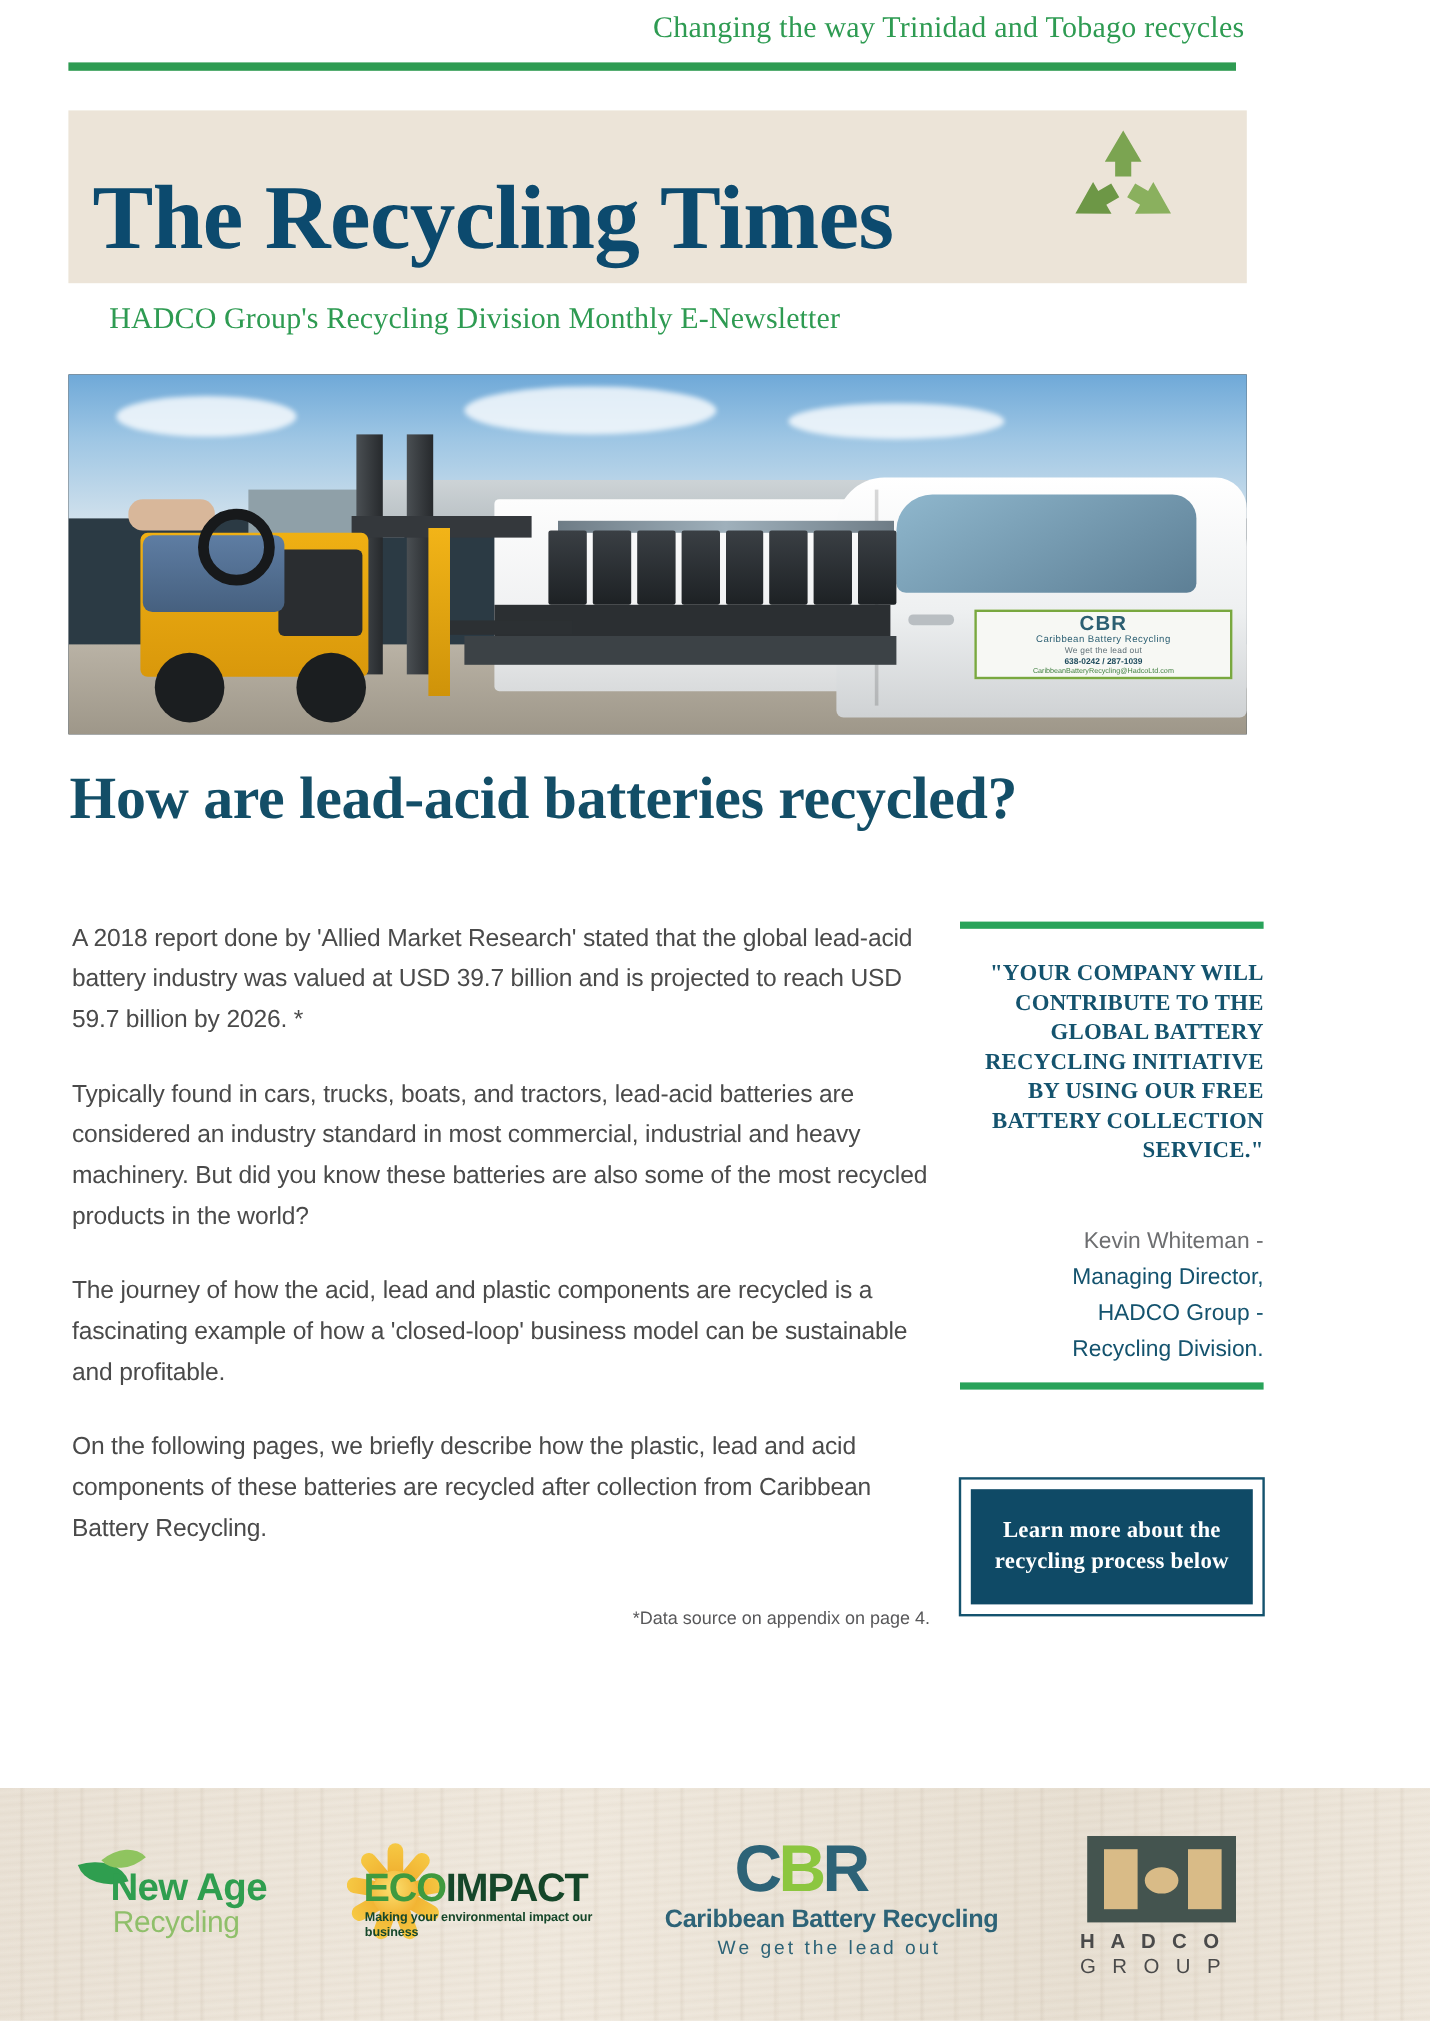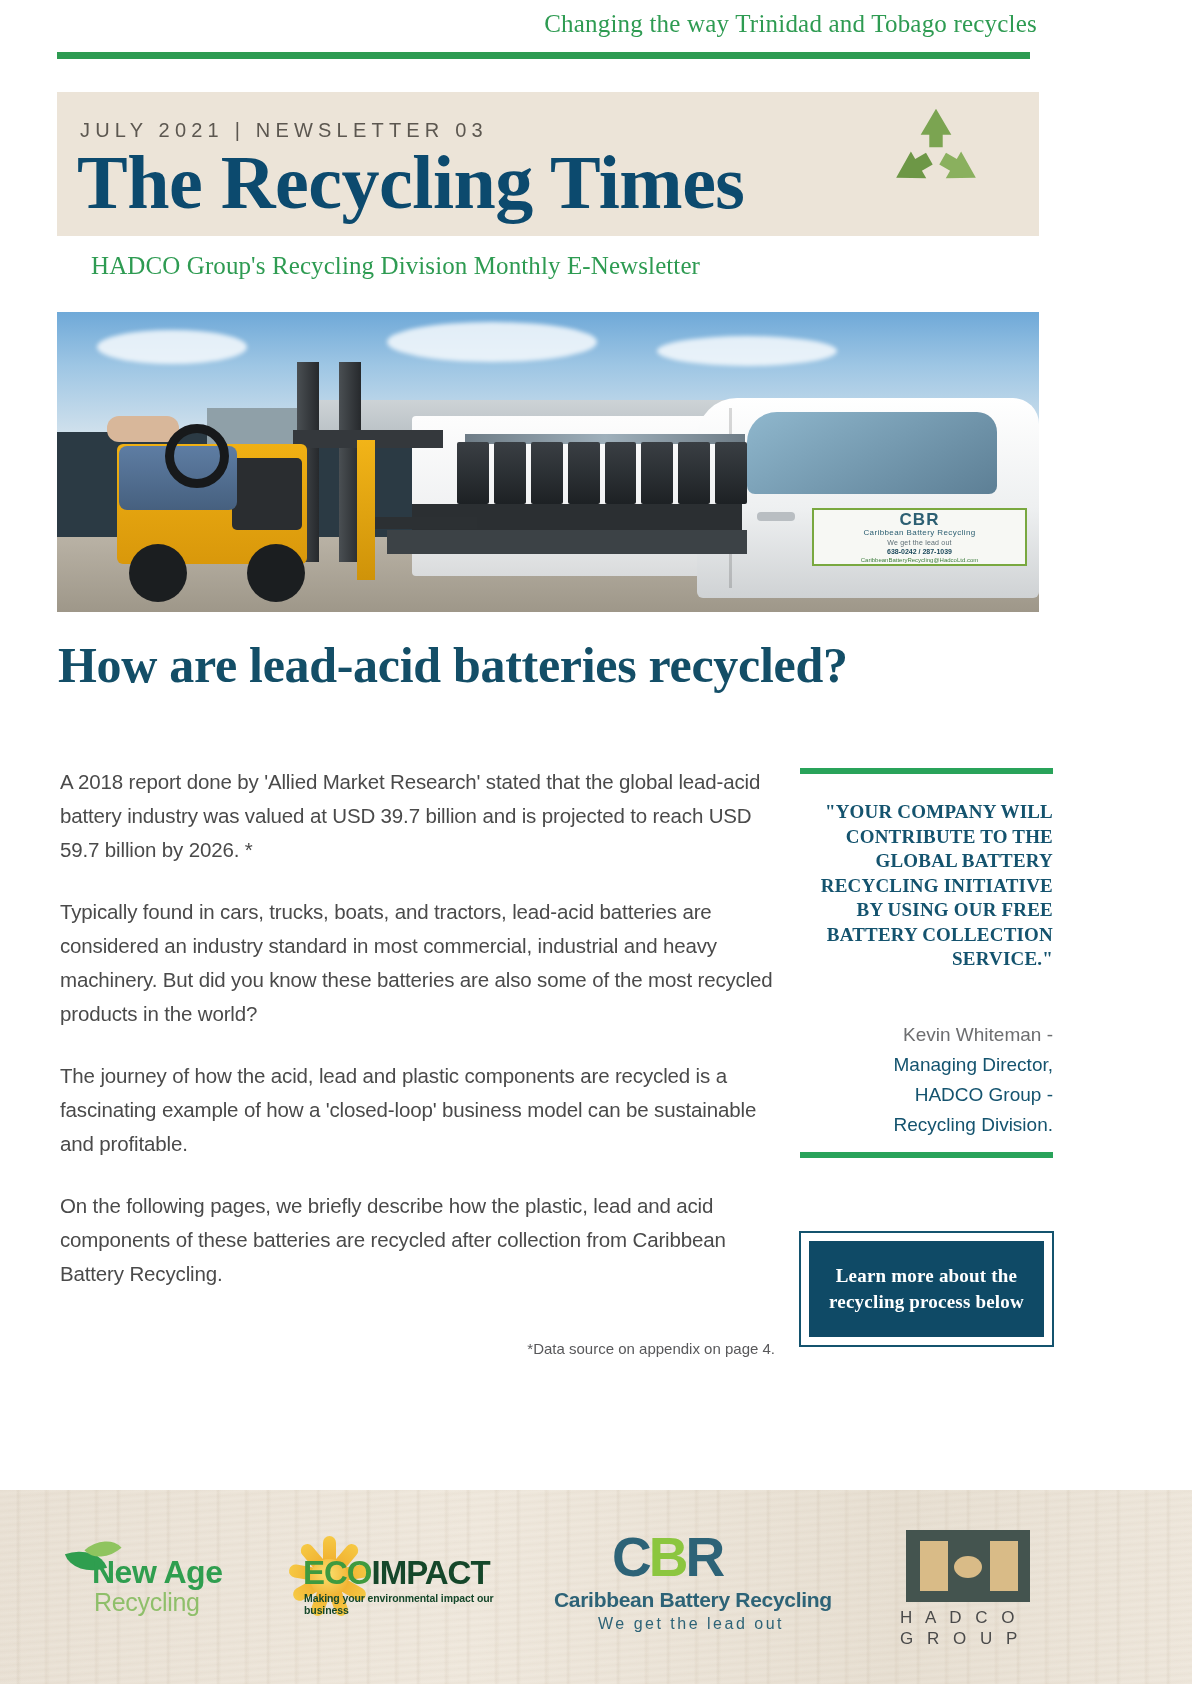--- a/index.html
+++ b/index.html
@@ -490,39 +490,38 @@
   .hadco-bar {
     position: absolute; top: 11px; width: 28px; height: 50px;
     background: #d9bb87;
   }
   .hadco-dot {
     position: absolute; left: 48px; top: 26px; width: 28px; height: 22px;
     background: #d9bb87; border-radius: 50%;
   }
   .hadco-t1 {
     position: absolute; left: 0px; top: 78px;
-    font-family: "Liberation Sans", sans-serif; font-weight: 400;
+    font-family: "Liberation Sans", sans-serif; font-weight: 700;
     font-size: 17px; color: #4a4a4a; letter-spacing: 4.5px;
   }
   .hadco-t2 {
     position: absolute; left: 0px; top: 99px;
     font-family: "Liberation Sans", sans-serif; font-weight: 400;
     font-size: 17px; color: #4a4a4a; letter-spacing: 4.5px;
   }
 </style>
 </head>
 <body>
 
 <div class="tagline-bar">
   <div class="tagline">Changing the way Trinidad and Tobago recycles</div>
 </div>
 <div class="green-rule"></div>
 
 <div class="masthead">
-  <div class="masthead-kicker">JULY 2021 | NEWSLETTER 03</div>
   <div class="masthead-title">The Recycling Times</div>
   <div class="recycle-logo">
     <svg viewBox="0 0 100 96" width="96" height="92">
       <g fill="#7ba451">
         <path d="M50 4 L66 31 L57 31 L57 44 L43 44 L43 31 L34 31 Z" transform="rotate(0 50 44)"></path>
         <path d="M50 4 L66 31 L57 31 L57 44 L43 44 L43 31 L34 31 Z" transform="rotate(120 50 52)" fill="#8ab05e"></path>
         <path d="M50 4 L66 31 L57 31 L57 44 L43 44 L43 31 L34 31 Z" transform="rotate(240 50 52)" fill="#6d9746"></path>
       </g>
     </svg>
   </div>

